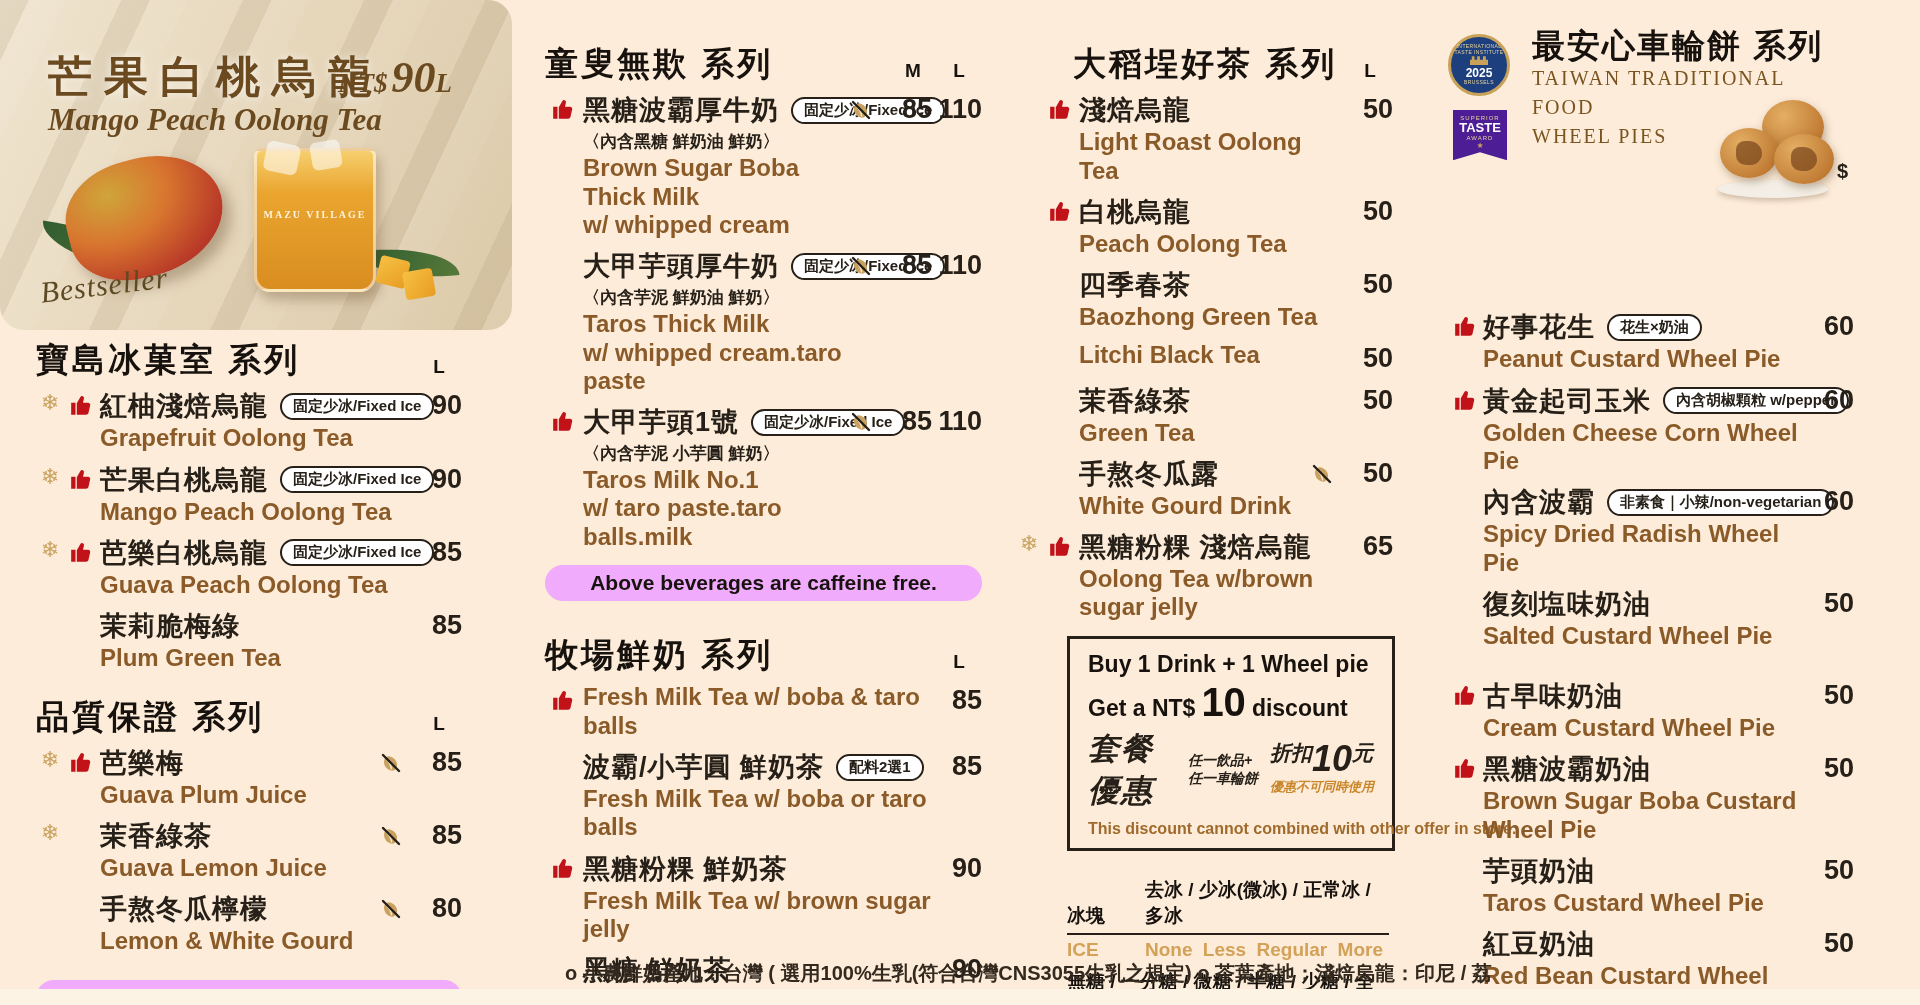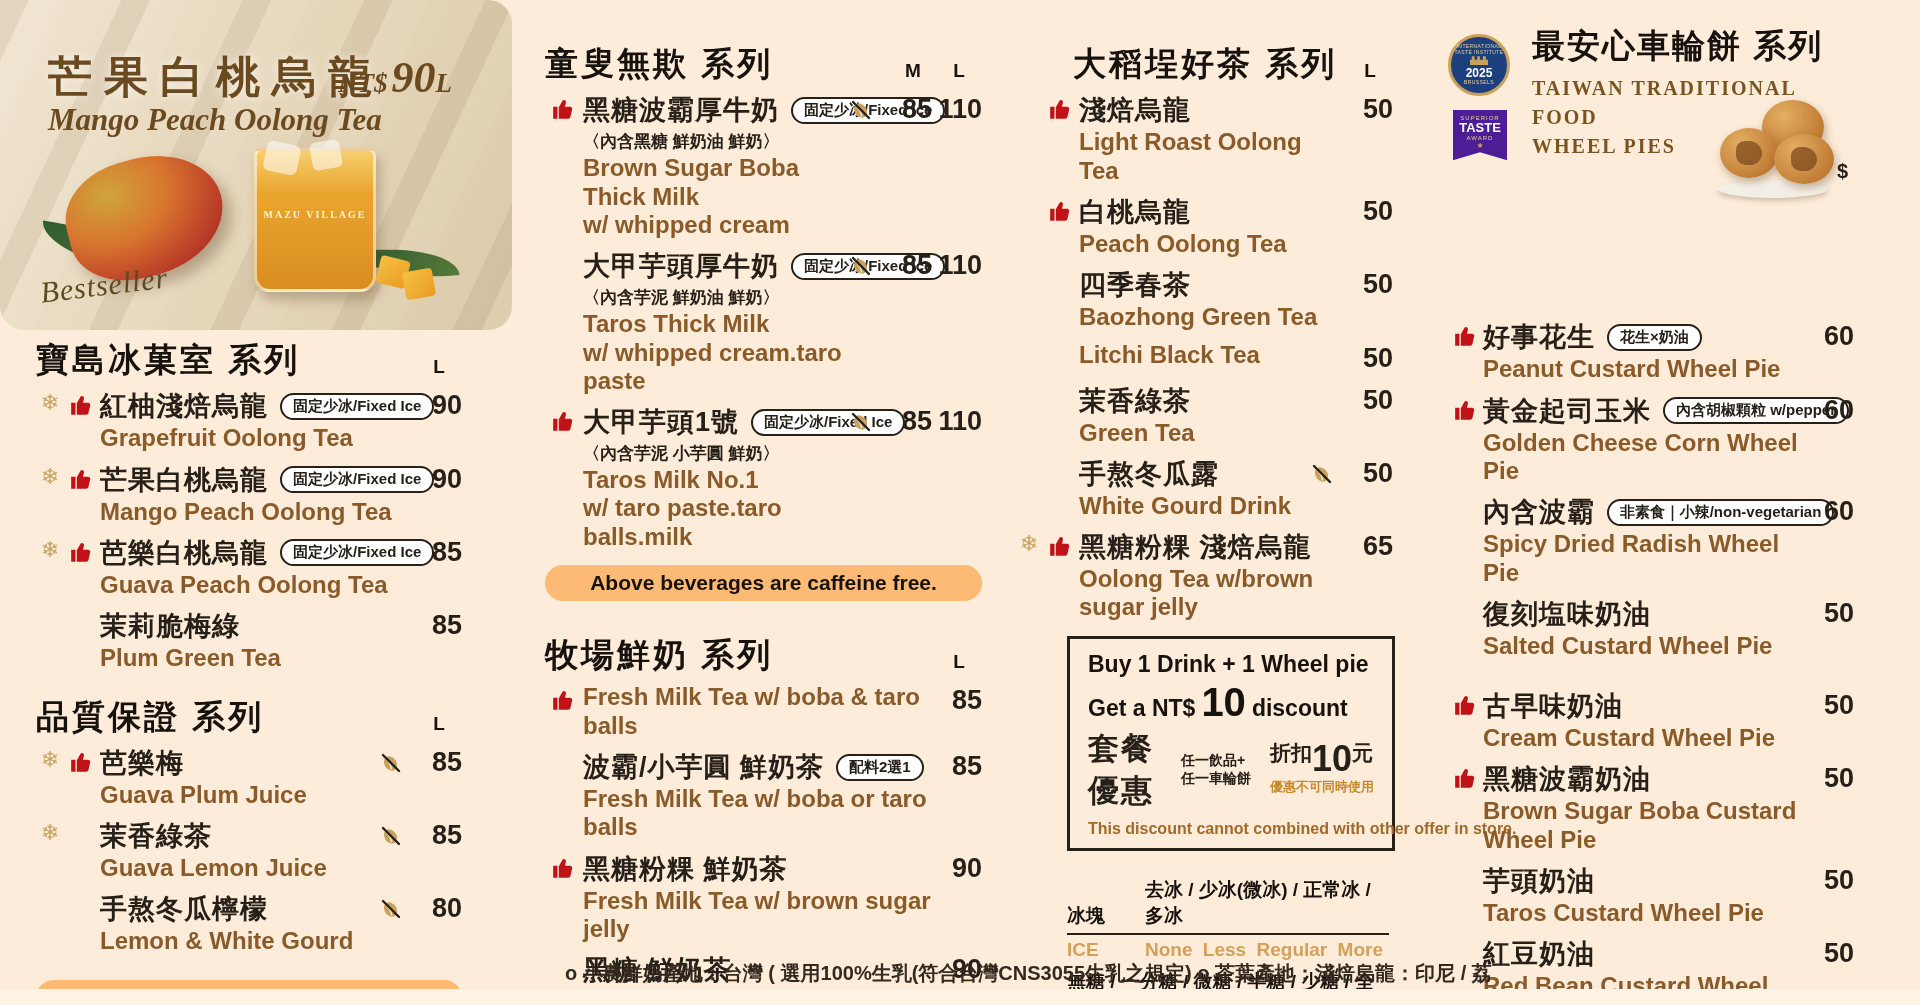--- a/index.html
+++ b/index.html
@@ -47,37 +47,37 @@
   .it-body{flex:1;min-width:0;}
   .l1{display:flex;align-items:center;gap:12px;flex-wrap:nowrap;}
   .name{font-size:27px;font-weight:700;color:#262019;letter-spacing:1px;white-space:nowrap;}
   .pill{font-size:15px;font-weight:700;border:2px solid #262019;border-radius:999px;padding:2px 11px;white-space:nowrap;background:#fff;}
   .notei{font-size:19px;font-weight:700;color:#262019;white-space:nowrap;}
   .note{font-size:17px;font-weight:600;color:#262019;margin-top:2px;}
   .en{font-size:24px;font-weight:700;color:#8a5a28;line-height:1.18;}
   .nocaf{margin:7px 10px 0 0;}
   .prices{display:flex;margin-top:2px;}
   .price{width:50px;text-align:right;font-size:27px;font-weight:700;color:#262019;}
-  .caff-pill{background:#fdba74;border-radius:999px;text-align:center;font-size:21px;font-weight:800;color:#17120e;padding:6px 10px;margin:14px 0 0 0;}
+  .caff-pill{background:#f0abfc;border-radius:999px;text-align:center;font-size:21px;font-weight:800;color:#17120e;padding:6px 10px;margin:14px 0 0 0;}
 
   
   #col1{left:36px;top:342px;width:426px;}
   #col2{left:545px;top:46px;width:437px;}
   #col3{left:1015px;top:46px;width:378px;}
   #col4{left:1448px;top:28px;width:406px;}
   #sec-quality{margin-top:26px;}
   #sec-ranch{margin-top:36px;}
   #col2 .note{margin-bottom:1px;}
 
   
   .combo{border:3px solid #262019;margin:14px 0 0 52px;width:286px;padding:12px 18px 10px 18px;}
   .combo .cl1{font-size:23px;font-weight:800;color:#17120e;}
   .combo .cl2{font-size:23px;font-weight:800;color:#17120e;display:flex;align-items:flex-end;gap:6px;line-height:1;margin-top:6px;}
   .combo .big{font-size:40px;font-weight:800;line-height:.9;}
-  .combo .cl3{display:flex;align-items:center;gap:19px;margin-top:8px;}
+  .combo .cl3{display:flex;align-items:center;gap:12px;margin-top:8px;font-style:italic;}
   .combo .cn-big{font-size:31px;font-weight:800;letter-spacing:2px;}
   .combo .cn-small{font-size:14px;font-weight:800;line-height:1.25;white-space:nowrap;}
   .combo .disc .row1{display:flex;align-items:flex-start;font-weight:800;line-height:.95;}
   .combo .disc .row1 .t{font-size:21px;}
   .combo .disc .row1 .big{font-size:36px;}
   .combo .disc .row2{font-size:13px;font-weight:700;color:#c9872b;margin-top:3px;white-space:nowrap;}
   .combo .cl4{font-size:16px;font-weight:700;color:#a06a2c;margin-top:8px;white-space:nowrap;}
 
   
   .opt-table{margin:26px 0 0 52px;width:322px;}
@@ -95,21 +95,21 @@
   .award .medal .inst{font-size:5px;letter-spacing:.4px;color:#e8d49a;text-align:center;line-height:1.1;}
   .award .medal .bldg{width:18px;height:9px;background:#c9a25a;clip-path:polygon(0 100%,0 40%,10% 40%,10% 0,25% 0,25% 40%,40% 40%,40% 0,55% 0,55% 40%,72% 40%,72% 0,88% 0,88% 40%,100% 40%,100% 100%);margin:1px 0;}
   .award .medal .yr{font-size:12px;font-weight:800;}
   .award .ribbon{width:54px;margin:14px auto 0 auto;background:#4c1d95;color:#fff;text-align:center;padding:5px 0 10px 0;
                  clip-path:polygon(0 0,100% 0,100% 100%,50% 84%,0 100%);}
   .award .ribbon .s{font-size:6px;letter-spacing:1px;color:#e8d49a;}
   .award .ribbon .t{font-size:13px;font-weight:800;line-height:1.1;}
   .award .ribbon .star{color:#c9a25a;font-size:8px;}
   .c4head{margin-left:84px;}
   .c4head .sec-title{letter-spacing:2px;}
-  .c4sub{margin-top:10px;font-size:20px;letter-spacing:2px;color:#7a5420;font-weight:700;line-height:1.45;}
+  .c4sub{margin-top:0;font-size:20px;letter-spacing:2px;color:#7a5420;font-weight:400;line-height:1.45;}
   .pies-photo{position:absolute;right:8px;top:70px;width:130px;height:100px;}
   .pie{position:absolute;border-radius:50%;background:radial-gradient(circle at 35% 30%,#e3ae63,#c07a33 75%,#a5632a);box-shadow:2px 4px 8px rgba(90,60,30,.35);}
   .pie .mark{position:absolute;left:28%;top:26%;width:44%;height:48%;background:#7c4a1d;border-radius:40% 60% 55% 45%;opacity:.75;}
   .plate{position:absolute;left:2px;bottom:0;width:110px;height:18px;background:#f4efe6;border-radius:50%;box-shadow:0 3px 5px rgba(90,60,30,.25);}
   .dollar-head{position:absolute;right:6px;top:132px;font-size:20px;font-weight:800;}
   #wheel-items{margin-top:158px;}
 
   .footnote{position:absolute;left:565px;top:960px;width:930px;text-align:left;font-size:20px;font-weight:600;color:#33291f;}
   .bottom-strip{position:absolute;left:0;bottom:0;width:100%;height:16px;background:#fdf3e4;}
 </style>

